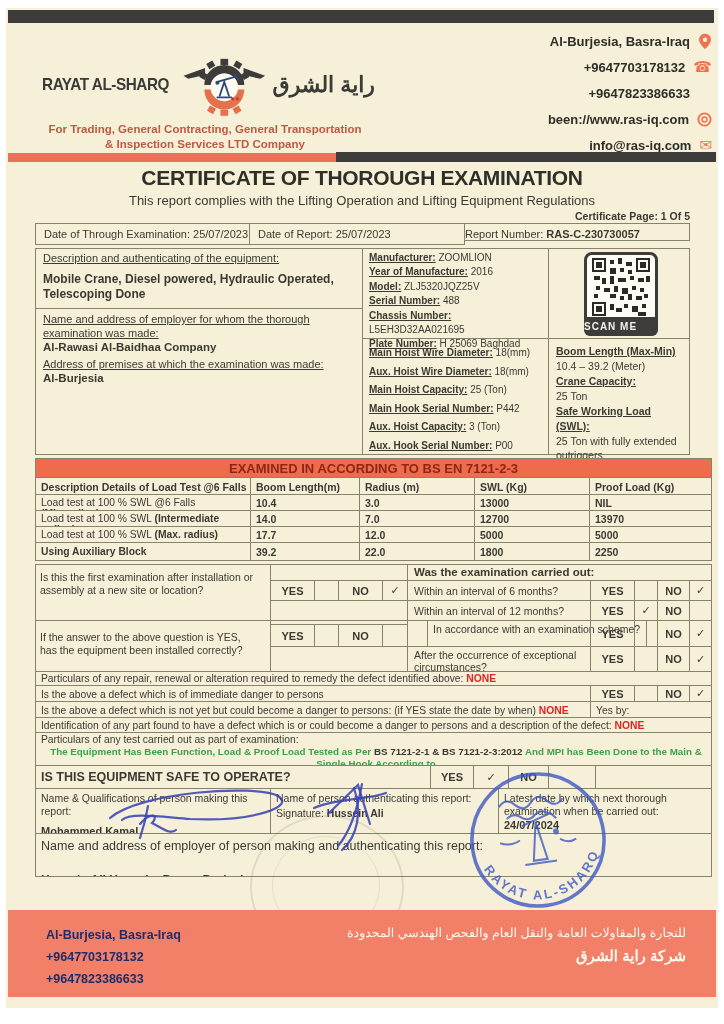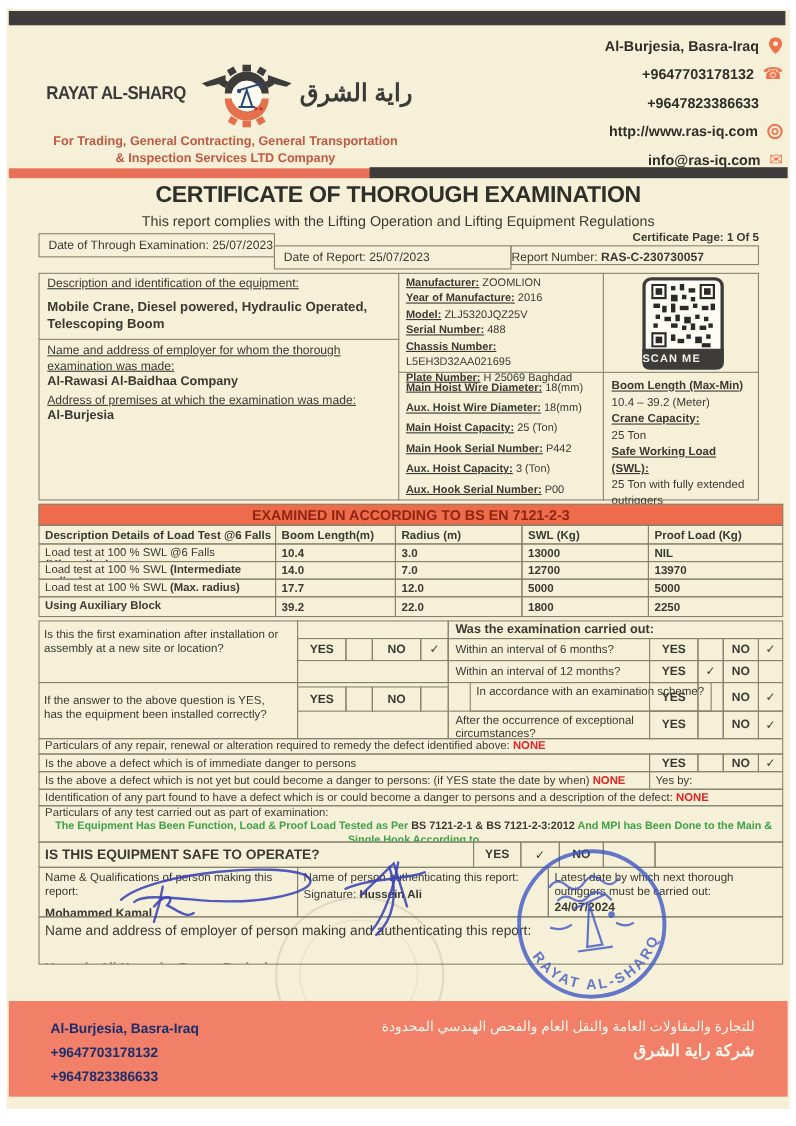--- a/index.html
+++ b/index.html
@@ -74,53 +74,53 @@
       </svg>
   </div>
   <div class="contact-row">
     <span>+9647703178132</span>
     <span class="icon-orange">☎</span>
   </div>
   <div class="contact-row" style="padding-right:22px">
     <span>+9647823386633</span>
   </div>
   <div class="contact-row">
-    <span>http://www.ras-iq.com</span>
+    <span>been://www.ras-iq.com</span>
     <svg width="15" height="15" viewBox="0 0 16 16">
         <circle cx="8" cy="8" r="6.5" fill="none" stroke="#ee7450" stroke-width="2"></circle>
         <circle cx="8" cy="8" r="2.6" fill="none" stroke="#ee7450" stroke-width="1.6"></circle>
       </svg>
   </div>
   <div class="contact-row">
     <span>info@ras-iq.com</span>
     <span class="icon-orange">✉</span>
   </div>
 </div>
 
 <div class="abs" style="left:8px;top:153px;width:330px;height:9px;background:#e8715a"></div>
 <div class="abs" style="left:336px;top:152px;width:380px;height:10px;background:#3d3c3a"></div>
 
 <div class="abs ctr" style="left:0;top:166px;width:724px;font-size:21px;font-weight:bold;color:#2f2f2a;letter-spacing:-0.3px">CERTIFICATE OF THOROUGH EXAMINATION</div>
 <div class="abs ctr" style="left:0;top:193px;width:724px;font-size:13px;color:#3a3a33">This report complies with the Lifting Operation and Lifting Equipment Regulations</div>
 <div class="abs" style="left:0;top:210px;width:690px;text-align:right;font-size:10.5px;font-weight:bold">Certificate Page: 1 Of 5</div>
 
-<div class="cell" style="left:35px;top:212px;width:215px;height:22px;font-size:11px;padding:4px 0 0 8px"><span>Date of Through Examination:</span> <span>25/07/2023</span></div>
+<div class="cell" style="left:35px;top:223px;width:215px;height:22px;font-size:11px;padding:4px 0 0 8px"><span>Date of Through Examination:</span> <span>25/07/2023</span></div>
 <div class="cell" style="left:249px;top:223px;width:216px;height:22px;font-size:11px;padding:4px 0 0 8px"><span>Date of Report:</span> <span>25/07/2023</span></div>
 <div class="cell" style="left:464px;top:223px;width:226px;height:18px;font-size:11px;padding:4px 0 0 0"><span>Report Number:</span> <span class="b">RAS-C-230730057</span></div>
 
 <div class="cell" style="left:35px;top:248px;width:655px;height:207px"></div>
 <div class="abs" style="left:362px;top:248px;width:1px;height:207px;background:#85846f"></div>
 <div class="abs" style="left:548px;top:248px;width:1px;height:207px;background:#85846f"></div>
 <div class="abs" style="left:35px;top:308px;width:328px;height:1px;background:#85846f"></div>
 <div class="abs" style="left:362px;top:338px;width:328px;height:1px;background:#85846f"></div>
 
 <div class="abs" style="left:43px;top:252px;width:312px">
-  <div class="u" style="font-size:11px">Description and identification of the equipment:</div>
+  <div class="u" style="font-size:11px">Description and authenticating of the equipment:</div>
   <div class="b" style="font-size:12px;margin-top:8px;line-height:15px">Mobile Crane, Diesel powered, Hydraulic Operated,</div>
-  <div class="b" style="font-size:12px;line-height:15px">Telescoping Boom</div>
+  <div class="b" style="font-size:12px;line-height:15px">Telescoping Done</div>
 </div>
 <div class="abs" style="left:43px;top:312px;width:312px">
   <div class="u" style="font-size:11px;line-height:14px">Name and address of employer for whom the thorough examination was made:</div>
   <div class="b" style="font-size:11.5px;line-height:15px">Al-Rawasi Al-Baidhaa Company</div>
   <div class="u" style="font-size:11px;line-height:14px;margin-top:2px">Address of premises at which the examination was made:</div>
   <div class="b" style="font-size:11.5px;line-height:15px">Al-Burjesia</div>
 </div>
 
 <div class="abs" style="left:369px;top:251px;width:176px">
   <div style="font-size:10px;line-height:14.4px"><span class="b u">Manufacturer:</span> <span>ZOOMLION</span></div>
@@ -302,21 +302,21 @@
 
 <div class="cell" style="left:35px;top:788px;width:236px;height:46px;padding:3px 0 0 5px">
   <div class="small">Name &amp; Qualifications of person making this report:</div>
   <div class="b" style="font-size:11px;margin-top:7px">Mohammed Kamal</div>
 </div>
 <div class="cell" style="left:270px;top:788px;width:229px;height:46px;padding:3px 0 0 5px">
   <div class="small">Name of person authenticating this report:</div>
   <div style="font-size:10.5px;margin-top:2px"><span>Signature: </span><span class="b">Hussein Ali</span></div>
 </div>
 <div class="cell" style="left:498px;top:788px;width:214px;height:46px;padding:3px 0 0 5px">
-  <div class="small">Latest date by which next thorough outriggers must be carried out:</div>
+  <div class="small">Latest date by which next thorough examination when be carried out:</div>
   <div class="b" style="font-size:11px;margin-top:1px">24/07/2024</div>
 </div>
 
 <div class="cell" style="left:35px;top:833px;width:677px;height:44px;padding:5px 0 0 5px">
   <div style="font-size:12.5px">Name and address of employer of person making and authenticating this report:</div>
   <div class="b" style="font-size:12px;margin-top:20px">Hussein Ali Hussein, Basra, Burjesia</div>
 </div>
 
 <div class="abs" style="left:250px;top:815px;width:150px;height:140px;border:2px solid rgba(120,105,70,0.16);border-radius:50%"></div>
 <div class="abs" style="left:272px;top:836px;width:106px;height:98px;border:1.5px solid rgba(120,105,70,0.12);border-radius:50%"></div>

